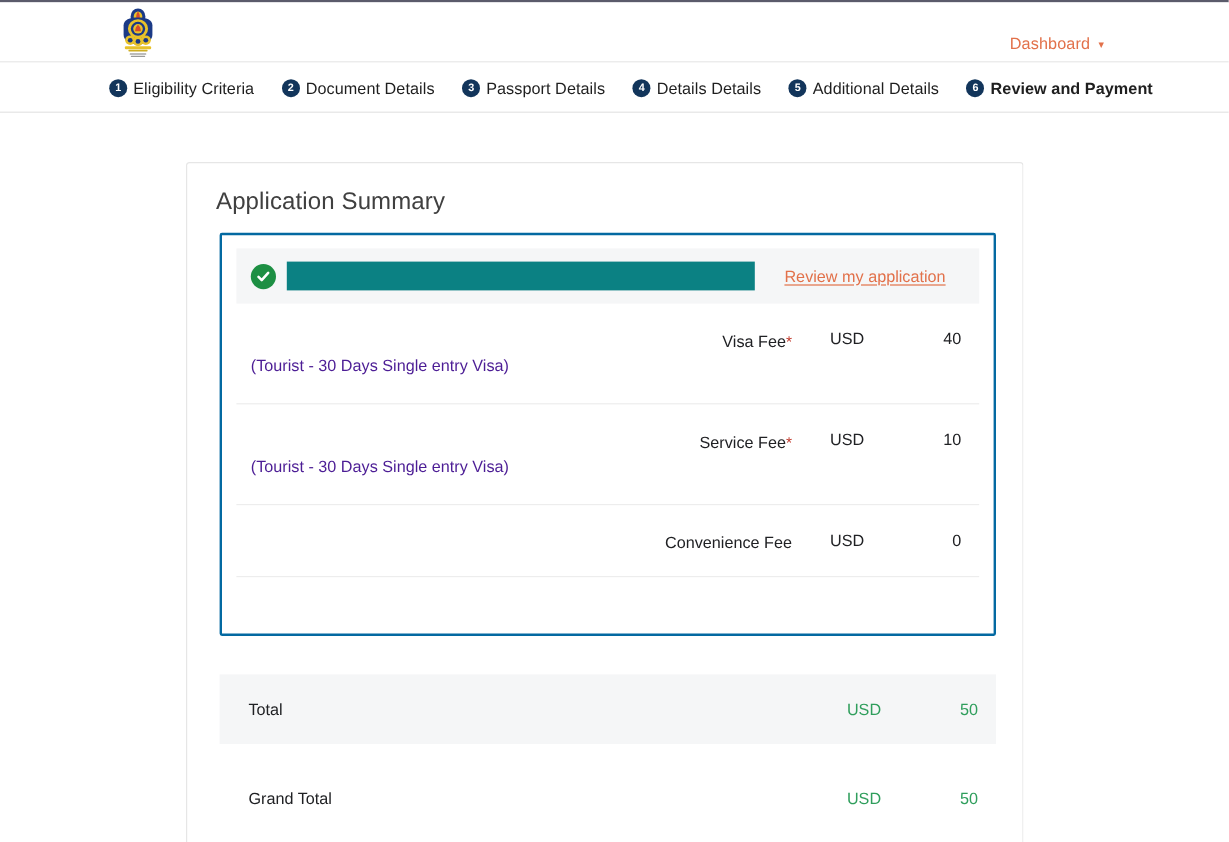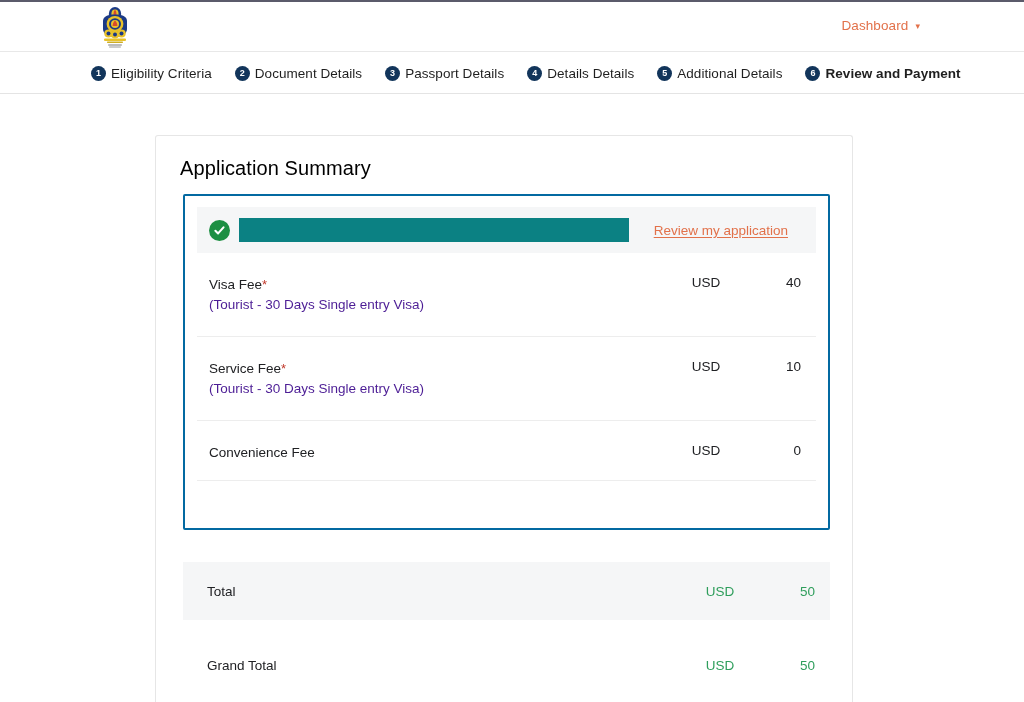--- a/index.html
+++ b/index.html
@@ -47,21 +47,21 @@
     position: absolute;
     left: 99px;
     top: 3px;
     width: 32px;
     height: 46px;
   }
 
   .dashboard-link {
     position: absolute;
     right: 104px;
-    top: 16px;
+    top: 27px;
     font-size: 13.5px;
     color: #e2714a;
     letter-spacing: 0.1px;
     cursor: pointer;
     white-space: nowrap;
   }
   .dashboard-caret {
     display: inline-block;
     margin-left: 7px;
     font-size: 9px;
@@ -123,21 +123,21 @@
     border: 1px solid #e6e6e6;
     border-bottom: none;
     border-radius: 3px 3px 0 0;
   }
 
   .card-title {
     position: absolute;
     left: 24px;
     top: 21px;
     font-size: 20px;
-    color: #000000;
+    color: #404040;
     letter-spacing: 0.1px;
   }
 
   
   .fee-panel {
     position: absolute;
     left: 27px;
     top: 58px;
     width: 647px;
     border: 2px solid #0369a1;
@@ -195,20 +195,21 @@
     border-bottom: 1px solid #ededed;
   }
   .fee-row:last-child { border-bottom: none; }
 
   .fee-label-wrap { flex: 1 1 auto; padding-left: 12px; }
 
   .fee-name {
     font-size: 13.5px;
     color: #202124;
     line-height: 19px;
+    text-align: right;
   }
   .req-star { color: #c0392b; font-size: 13px; }
 
   .fee-sub {
     font-size: 13.5px;
     color: #4c1d95;
     line-height: 19px;
     margin-top: 1px;
   }
 

